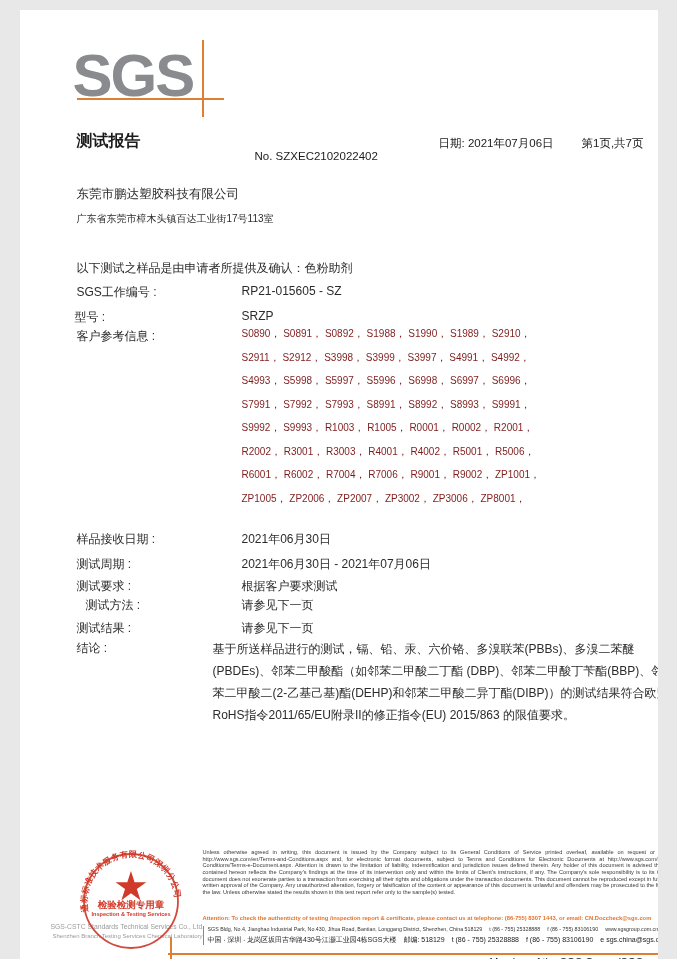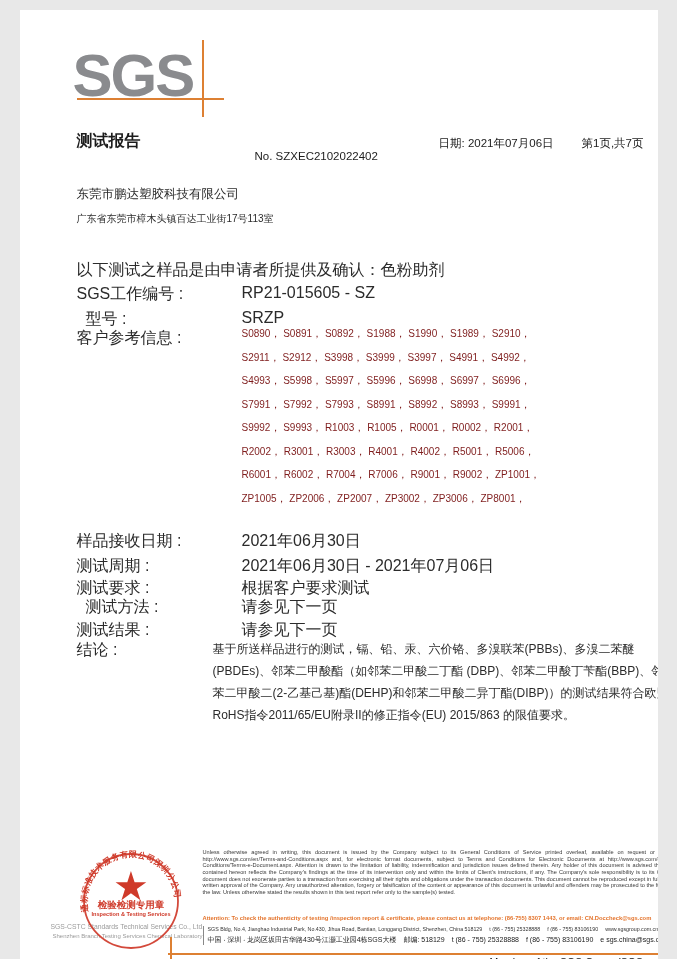--- a/index.html
+++ b/index.html
@@ -4,21 +4,21 @@
 <style>
   html,body{margin:0;padding:0;background:#e8e8e8}
   .page{position:relative;width:638px;height:959px;background:#ffffff;margin:10px auto;
         font-family:Liberation Sans, sans-serif;color:#2f2f2f;overflow:hidden}
   .abs{position:absolute}
   .logo{left:53px;top:36px;font-size:60px;line-height:60px;font-weight:700;color:#8a8b8e;letter-spacing:-2px}
   .hline{background:#dd8033;height:2px}
   .vline{background:#dd8033;width:2px}
   .title{left:57px;top:121px;font-size:16px;font-weight:700;color:#1c1c1c}
   .htext{font-size:11.5px;color:#1c1c1c}
-  .body12{font-size:16px;color:#2b2b2b}
+  .body12{font-size:12px;color:#2b2b2b}
   .reflist{left:222px;top:312px;font-size:10px;line-height:23.5px;color:#7f1d1d}
   .conclusion{left:193px;top:628px;width:456px;font-size:12px;line-height:22px;color:#2b2b2b}
   .disclaimer{left:183px;top:839px;width:491px;font-size:5.6px;line-height:6.65px;text-align:justify;color:#3a3a3a}
   .attention{left:183px;top:905px;width:491px;font-size:5.8px;line-height:6.6px;font-weight:700;color:#e4742c}
   .addrblock{left:183px;top:916px;width:491px;border-left:1px solid #888;padding-left:4px}
   .addr-en{font-size:5.3px;color:#333;white-space:nowrap}
   .addr-en span{margin-right:7px}
   .addr-cn{font-size:7px;color:#222;margin-top:2.5px;white-space:nowrap}
   .addr-cn span{margin-right:7px}
   .member{left:470px;top:946px;font-size:10.5px;color:#111}
@@ -41,21 +41,21 @@
   <div class="abs htext" style="left:562px;top:126px">第1页,共7页</div>
 
   <div class="abs body12" style="left:57px;top:176px;font-size:12.5px">东莞市鹏达塑胶科技有限公司</div>
   <div class="abs body12" style="left:57px;top:202px;font-size:10px">广东省东莞市樟木头镇百达工业街17号113室</div>
 
   <div class="abs body12" style="left:57px;top:250px">以下测试之样品是由申请者所提供及确认：色粉助剂</div>
 
   <div class="abs body12" style="left:57px;top:274px">SGS工作编号 :</div>
   <div class="abs body12" style="left:222px;top:274px">RP21-015605 - SZ</div>
 
-  <div class="abs body12" style="left:66px;top:299px">型号 :</div>
+  <div class="abs body12" style="left:55px;top:299px">型号 :</div>
   <div class="abs body12" style="left:222px;top:299px">SRZP</div>
 
   <div class="abs body12" style="left:57px;top:318px">客户参考信息 :</div>
   <div class="abs reflist">
     <div>S0890， S0891， S0892， S1988， S1990， S1989， S2910，</div>
     <div>S2911， S2912， S3998， S3999， S3997， S4991， S4992，</div>
     <div>S4993， S5998， S5997， S5996， S6998， S6997， S6996，</div>
     <div>S7991， S7992， S7993， S8991， S8992， S8993， S9991，</div>
     <div>S9992， S9993， R1003， R1005， R0001， R0002， R2001，</div>
     <div>R2002， R3001， R3003， R4001， R4002， R5001， R5006，</div>

